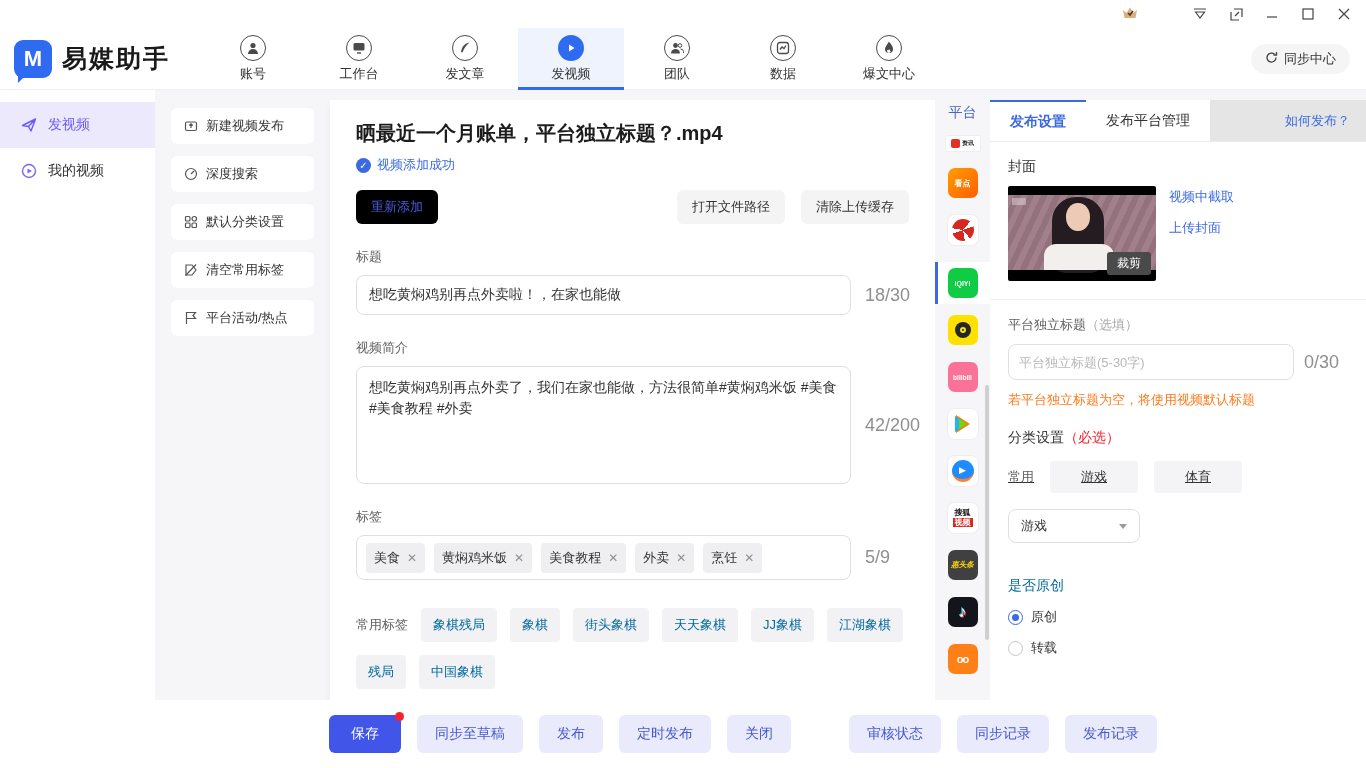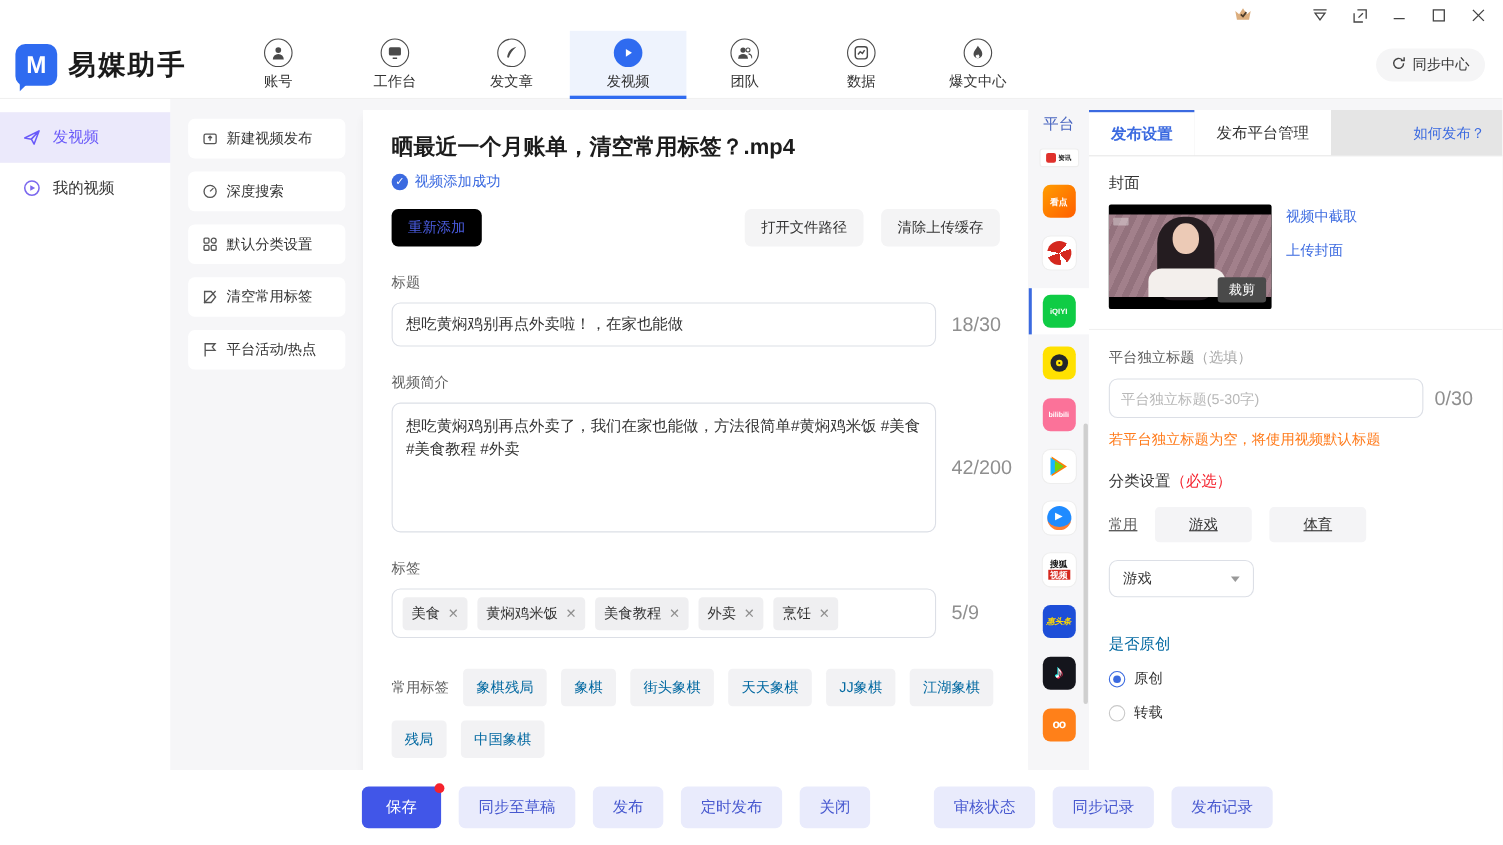--- a/index.html
+++ b/index.html
@@ -83,21 +83,21 @@
   .t-bili { background:#fb7299; color:#fff; font-size:6.5px; font-weight:bold; }
   .t-tencent { background:#fff; box-shadow:0 0 0 1px #eee; position:relative; }
   .t-tencent .tri1 { width:0; height:0; border-left:14px solid #ff7e00; border-top:9px solid transparent; border-bottom:9px solid transparent; position:absolute; left:8px; top:6px; }
   .t-tencent .tri2 { width:0; height:0; border-left:12px solid #19b5fe; border-top:8px solid transparent; border-bottom:8px solid transparent; position:absolute; left:7px; top:7px; }
   .t-tencent .tri3 { width:0; height:0; border-left:8px solid #7bd500; border-top:5px solid transparent; border-bottom:5px solid transparent; position:absolute; left:11px; top:10px; }
   .t-haokan { background:#fff; box-shadow:0 0 0 1px #eee; }
   .t-haokan .circ { width:22px; height:22px; border-radius:50%; background:#1f8bff; border-bottom:3px solid #ff7e33; display:flex; align-items:center; justify-content:center; color:#fff; font-size:9px; }
   .t-sohu { background:#fff; box-shadow:0 0 0 1px #eee; flex-direction:column; gap:1px; }
   .t-sohu .s1 { font-size:8px; font-weight:bold; color:#111; line-height:1; }
   .t-sohu .s2 { font-size:8px; font-weight:bold; color:#fff; background:#d6281e; line-height:1.2; padding:0 2px; }
-  .t-huitt { background:#1d4ed8; color:#ffd800; font-size:7.5px; font-weight:bold; font-style:italic; }
+  .t-huitt { background:#404040; color:#ffd800; font-size:7.5px; font-weight:bold; font-style:italic; }
   .t-douyin { background:#14151c; color:#fff; font-size:16px; text-shadow:1px 1px 0 #fe2c55,-1px -1px 0 #25f4ee; }
   .t-tudou { background:#ff8019; color:#fff; font-size:11px; font-weight:bold; letter-spacing:-1px; }
   .rail-scroll { position:absolute; right:1px; top:295px; width:4px; height:255px; border-radius:2px; background:#cfcfcf; }
 
   
   .publish { width:376px; background:#fff; margin-top:10px; display:flex; flex-direction:column; overflow:hidden; box-shadow:0 6px 8px rgba(0,0,0,.05); }
   .tabs { height:42px; display:flex; align-items:stretch; background:#e5e5e5; border-bottom:1px solid #ececec; }
   .tab { padding:0 20px; display:flex; align-items:center; font-size:14px; color:#333; background:#fff; cursor:pointer; }
   .tab.active { color:#3b6ae0; font-weight:bold; border-top:2px solid #3b6ae0; }
   .help-link { margin-left:auto; display:flex; align-items:center; padding-right:16px; font-size:13px; color:#3b6ae0; cursor:pointer; }
@@ -324,21 +324,21 @@
       <span class="aicon">
           <svg width="14" height="14" viewBox="0 0 14 14">
             <path d="M2.5 13 V1.5 H11.5 L9 4.5 L11.5 7.5 H2.5" fill="none" stroke="#555" stroke-width="1.2"></path>
           </svg>
         </span>
       <span>平台活动/热点</span>
     </div>
   </div>
 
   <div class="main">
-    <div class="video-title">晒最近一个月账单，清空常用标签？.mp4</div>
+    <div class="video-title">晒最近一个月账单，平台独立标题？.mp4</div>
     <div class="status-row">
       <span class="check-ic">✓</span>
       <span>视频添加成功</span>
     </div>
     <div class="btns-row">
       <button class="btn btn-soft">重新添加</button>
       <div class="right">
         <button class="btn btn-gray">打开文件路径</button>
         <button class="btn btn-gray">清除上传缓存</button>
       </div>

